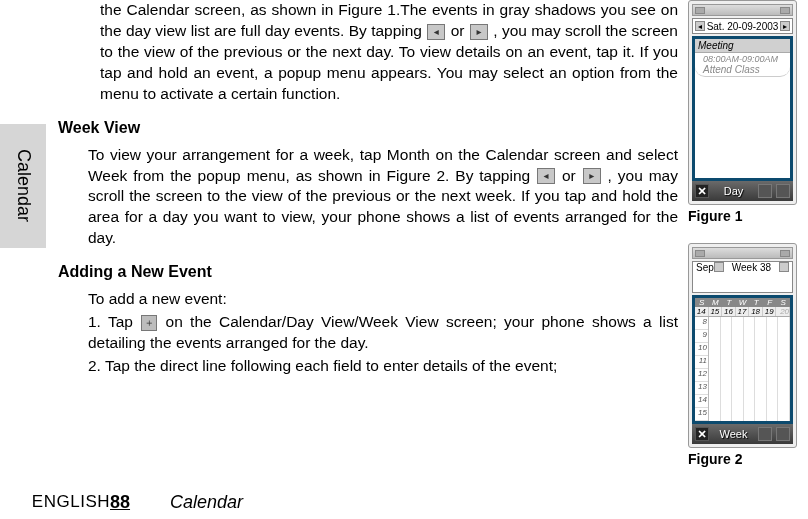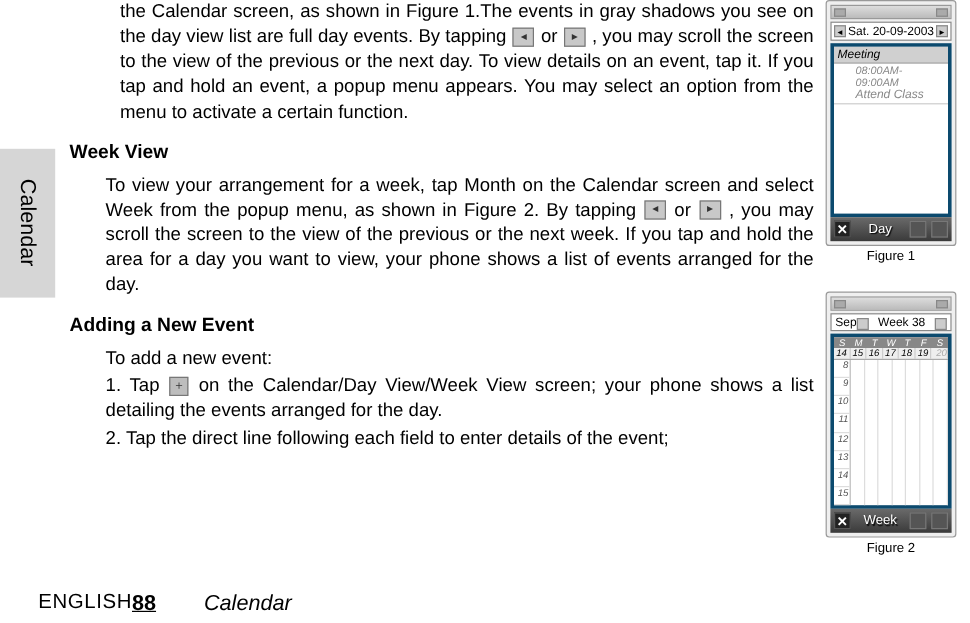--- a/index.html
+++ b/index.html
@@ -68,23 +68,23 @@
     width: 16px; height: 16px;
     background: #bdbdbd;
   }
   .figure {
     position: absolute;
     width: 109px;
   }
   .figure1 { left: 688px; top: 0; }
   .figure2 { left: 688px; top: 243px; }
   .fig-caption {
-    text-align: center;
-    font-size: 11px;
+    font-size: 14px;
     margin-top: 3px;
+    font-weight: bold;
   }
   .device {
     width: 109px;
     height: 205px;
     background: #efefef;
     border: 1px solid #999;
     border-radius: 3px;
     padding: 3px;
     display: flex;
     flex-direction: column;
@@ -122,21 +122,22 @@
     font-style: italic;
   }
   .meeting-row {
     background: #d0d0d0;
     border-bottom: 1px solid #aaa;
     padding: 1px 3px;
     font-size: 10px;
   }
   .event-row {
     border-bottom: 1px solid #ccc;
-    padding: 1px 18px;
+    padding: 1px 8px;
+    border-radius: 10px;
   }
   .event-time { color: #888; font-size: 9px; }
   .event-title { color: #888; font-size: 10px; }
   .device-bottom {
     height: 20px;
     background: linear-gradient(#6a6a6a,#3a3a3a);
     display: flex;
     align-items: center;
     color: #fff;
     font-size: 11px;
@@ -161,22 +162,22 @@
   .week-header > div, .week-days > div { flex:1; text-align:center; }
   .week-days { display:flex; font-size:8px; background:#eee; border-bottom:1px solid #aaa;}
   .week-days > div { border-right:1px solid #ccc; }
   .week-days > div.gray { color:#aaa;text-align:right; }
   .week-grid { flex:1; display:flex; }
   .hour-col { width:14px; display:flex; flex-direction:column; font-size:8px; color:#555; border-right:1px solid #bbb;}
   .hour-col > div { flex:1; border-bottom:1px solid #ddd; text-align:right; padding-right:1px;}
   .grid-cols { flex:1; display:flex; }
   .grid-cols > div { flex:1; border-right:1px solid #ddd; }
   .month-row {
-    height:15px; border:1px solid #888; background:#fff; font-size:10px;
-    display:flex; align-items:flex-end; padding:0 3px; margin-bottom:2px; gap:0;
+    height:32px; border:1px solid #888; background:#fff; font-size:10px;
+    display:flex; align-items:flex-start; padding:0 3px; margin-bottom:2px; gap:0;
   }
   .month-row .sel { width:10px;height:10px;background:#ccc;border:1px solid #888;}
   .footer {
     position: absolute;
     left: 0;
     bottom: 0;
     width: 808px;
     height: 34px;
     display: flex;
     align-items: center;

